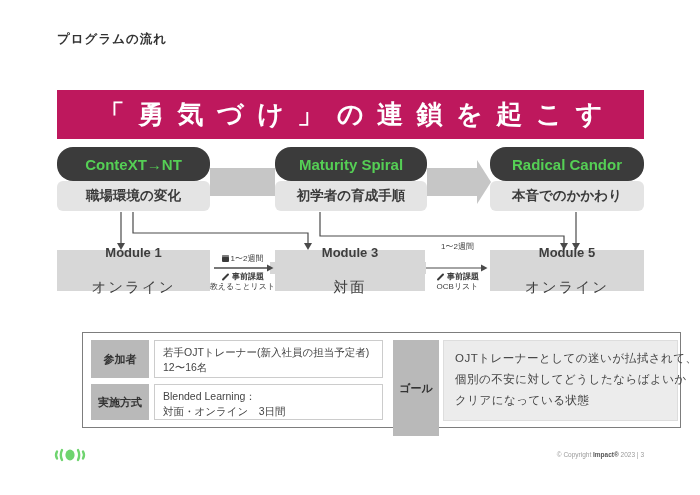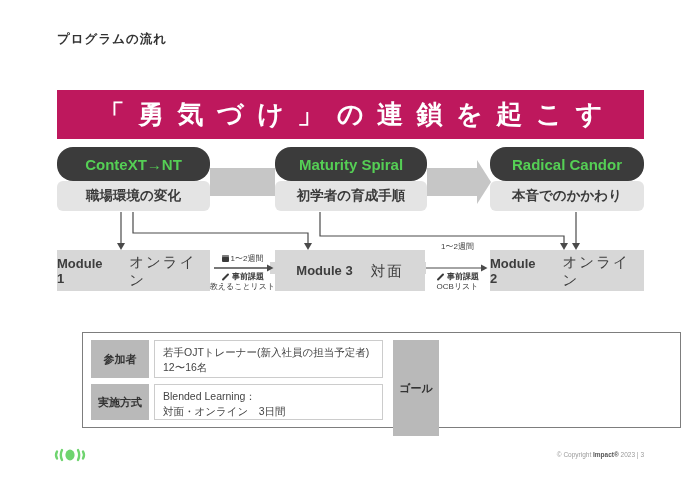--- a/index.html
+++ b/index.html
@@ -12,21 +12,21 @@
   .banner{left:57px;top:90px;width:587px;height:49px;background:#be185d;
     display:flex;align-items:center;justify-content:center;}
   .banner span{color:#ffffff;font-size:26px;font-weight:bold;letter-spacing:0.52em;margin-right:-0.52em;white-space:nowrap;}
   .pillar-head{height:34px;background:#3b3b3b;display:flex;align-items:center;justify-content:center;
     font-size:15px;font-weight:bold;border-radius:16px;}
   .pillar-sub{height:30px;background:#e4e4e4;display:flex;align-items:center;justify-content:center;
     font-size:13.5px;font-weight:bold;color:#3b3b3b;border-radius:6px;}
   .connector-band{background:#c6c6c6;}
   .arrow-head-big{width:0;height:0;border-top:22px solid transparent;border-bottom:22px solid transparent;
     border-left:14px solid #c6c6c6;}
-  .module{top:250px;height:41px;background:#d7d7d7;display:flex;flex-direction:row;
+  .module{top:250px;height:41px;background:#d7d7d7;display:flex;flex-direction:column;
     align-items:center;justify-content:center;gap:18px;}
   .module .m-name{font-size:13px;font-weight:bold;color:#3d3d3d;line-height:15px;}
   .module .m-mode{font-size:14.5px;font-weight:normal;color:#3d3d3d;line-height:18px;letter-spacing:2px;}
   .tr-label{font-size:8px;color:#3d3d3d;white-space:nowrap;display:flex;align-items:center;justify-content:center;}
   .tr-duration{font-weight:normal;}
   .tr-task{font-weight:bold;}
   .cal-icon{display:inline-block;width:7px;height:7px;background:#3a3a3a;margin-right:2px;
     border-radius:1px;box-shadow:inset 0 2px 0 rgba(255,255,255,0.35);}
   .pencil-icon{display:inline-block;width:9px;height:2px;background:#3a3a3a;margin-right:2px;
     transform:rotate(-45deg);border-radius:1px;}
@@ -101,21 +101,21 @@
 
   <div class="abs module" style="left:57px;width:153px;">
     <div class="m-name">Module 1</div>
     <div class="m-mode">オンライン</div>
   </div>
   <div class="abs module" style="left:275px;width:150px;">
     <div class="m-name">Module 3</div>
     <div class="m-mode">対面</div>
   </div>
   <div class="abs module" style="left:490px;width:154px;">
-    <div class="m-name">Module 2</div>
+    <div class="m-name">Module 5</div>
     <div class="m-mode">オンライン</div>
   </div>
 
   <div class="abs tr-label tr-duration" style="left:210px;top:253px;width:65px;">
     <span class="cal-icon"></span>
     <span>1〜2週間</span>
   </div>
   <div class="abs tr-label tr-task" style="left:210px;top:271px;width:65px;">
     <span class="pencil-icon"></span>
     <span>事前課題</span>
@@ -134,20 +134,25 @@
     <div class="abs cell-val" style="left:71px;top:7px;width:219px;height:32px;">
       <span>若手OJTトレーナー(新入社員の担当予定者)</span><br>
       <span>12〜16名</span>
     </div>
     <div class="abs cell-head" style="left:8px;top:51px;width:58px;height:36px;">実施方式</div>
     <div class="abs cell-val" style="left:71px;top:51px;width:219px;height:30px;">
       <span>Blended Learning：</span><br>
       <span>対面・オンライン　3日間</span>
     </div>
     <div class="abs cell-head" style="left:310px;top:7px;width:46px;height:96px;">ゴール</div>
+    <div class="abs goal-val" style="left:360px;top:7px;width:222px;height:72px;">
+      <span>OJTトレーナーとしての迷いが払拭されて、</span><br>
+      <span>個別の不安に対してどうしたならばよいか</span><br>
+      <span>クリアになっている状態</span>
+    </div>
   </div>
 
   <svg class="abs" style="left:52px;top:448px;" width="36" height="14" viewBox="0 0 36 14">
     <g stroke="#6fd46f" stroke-width="2.4" fill="none" stroke-linecap="round">
       <path d="M5,3.5 Q3,7 5,10.5"></path>
       <path d="M10,2 Q7.6,7 10,12"></path>
       <path d="M26,2 Q28.4,7 26,12"></path>
       <path d="M31,3.5 Q33,7 31,10.5"></path>
     </g>
     <ellipse cx="18" cy="7" rx="4.6" ry="5.4" fill="#6fd46f"></ellipse>

